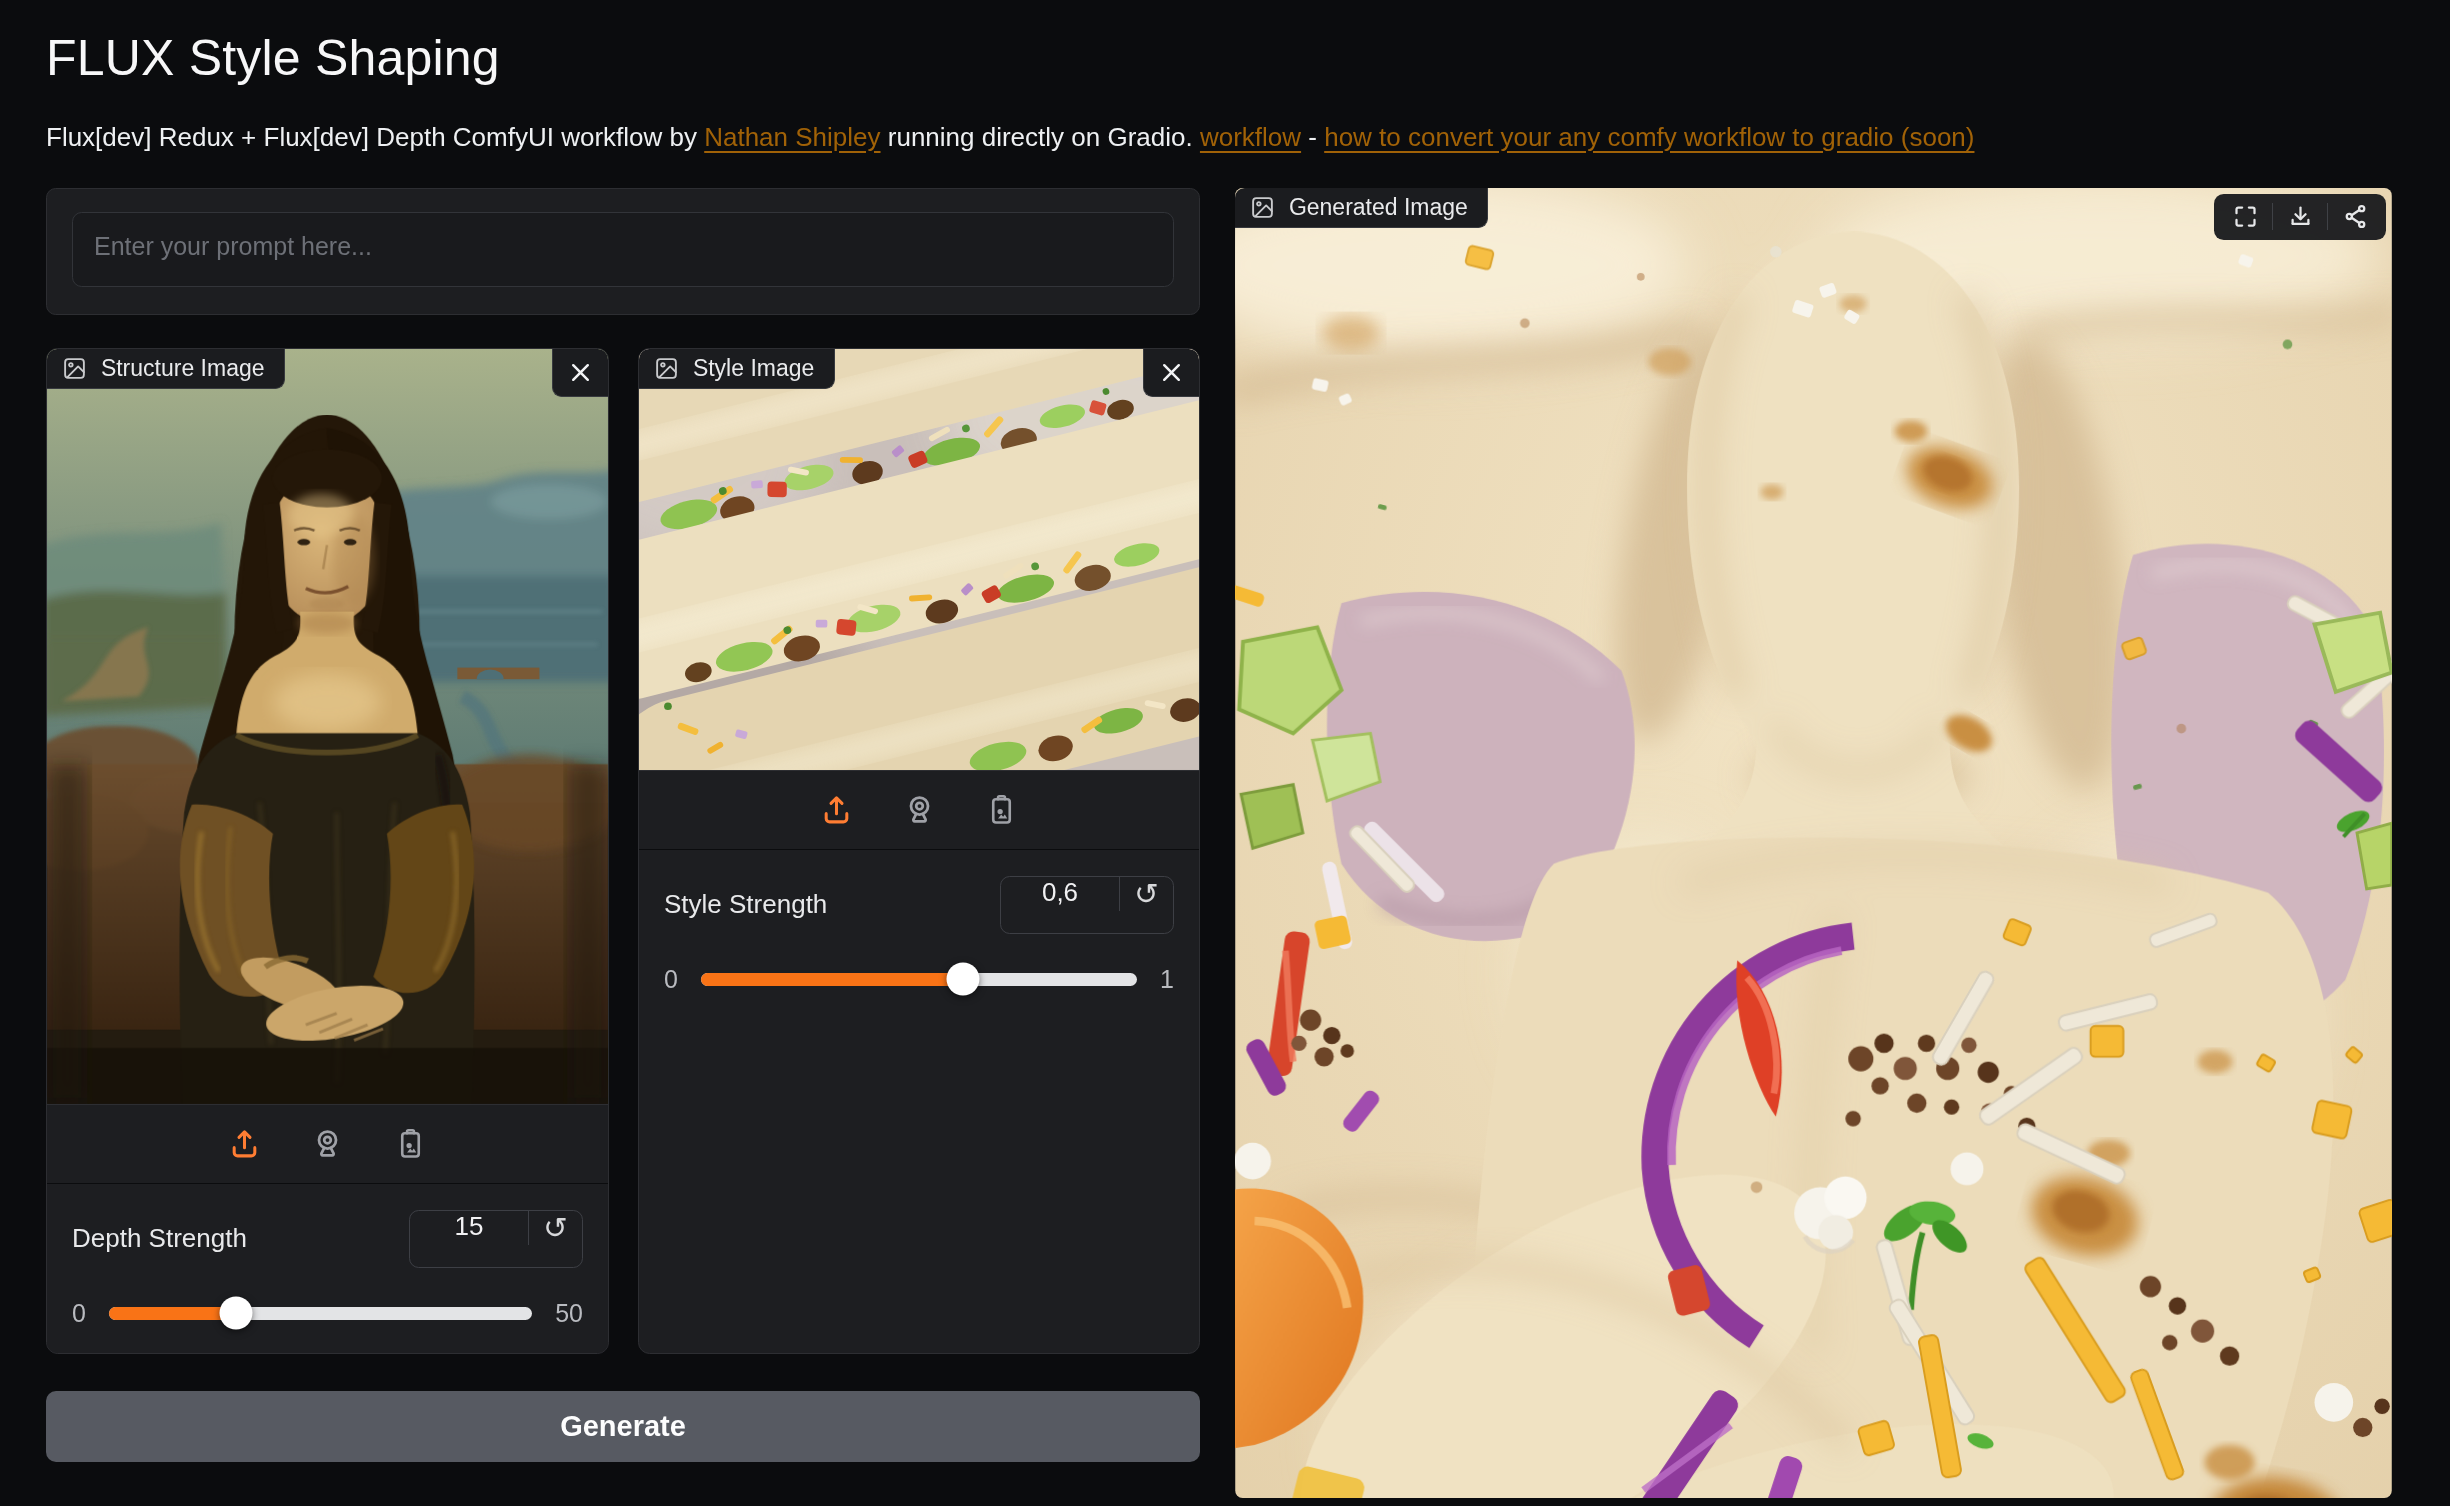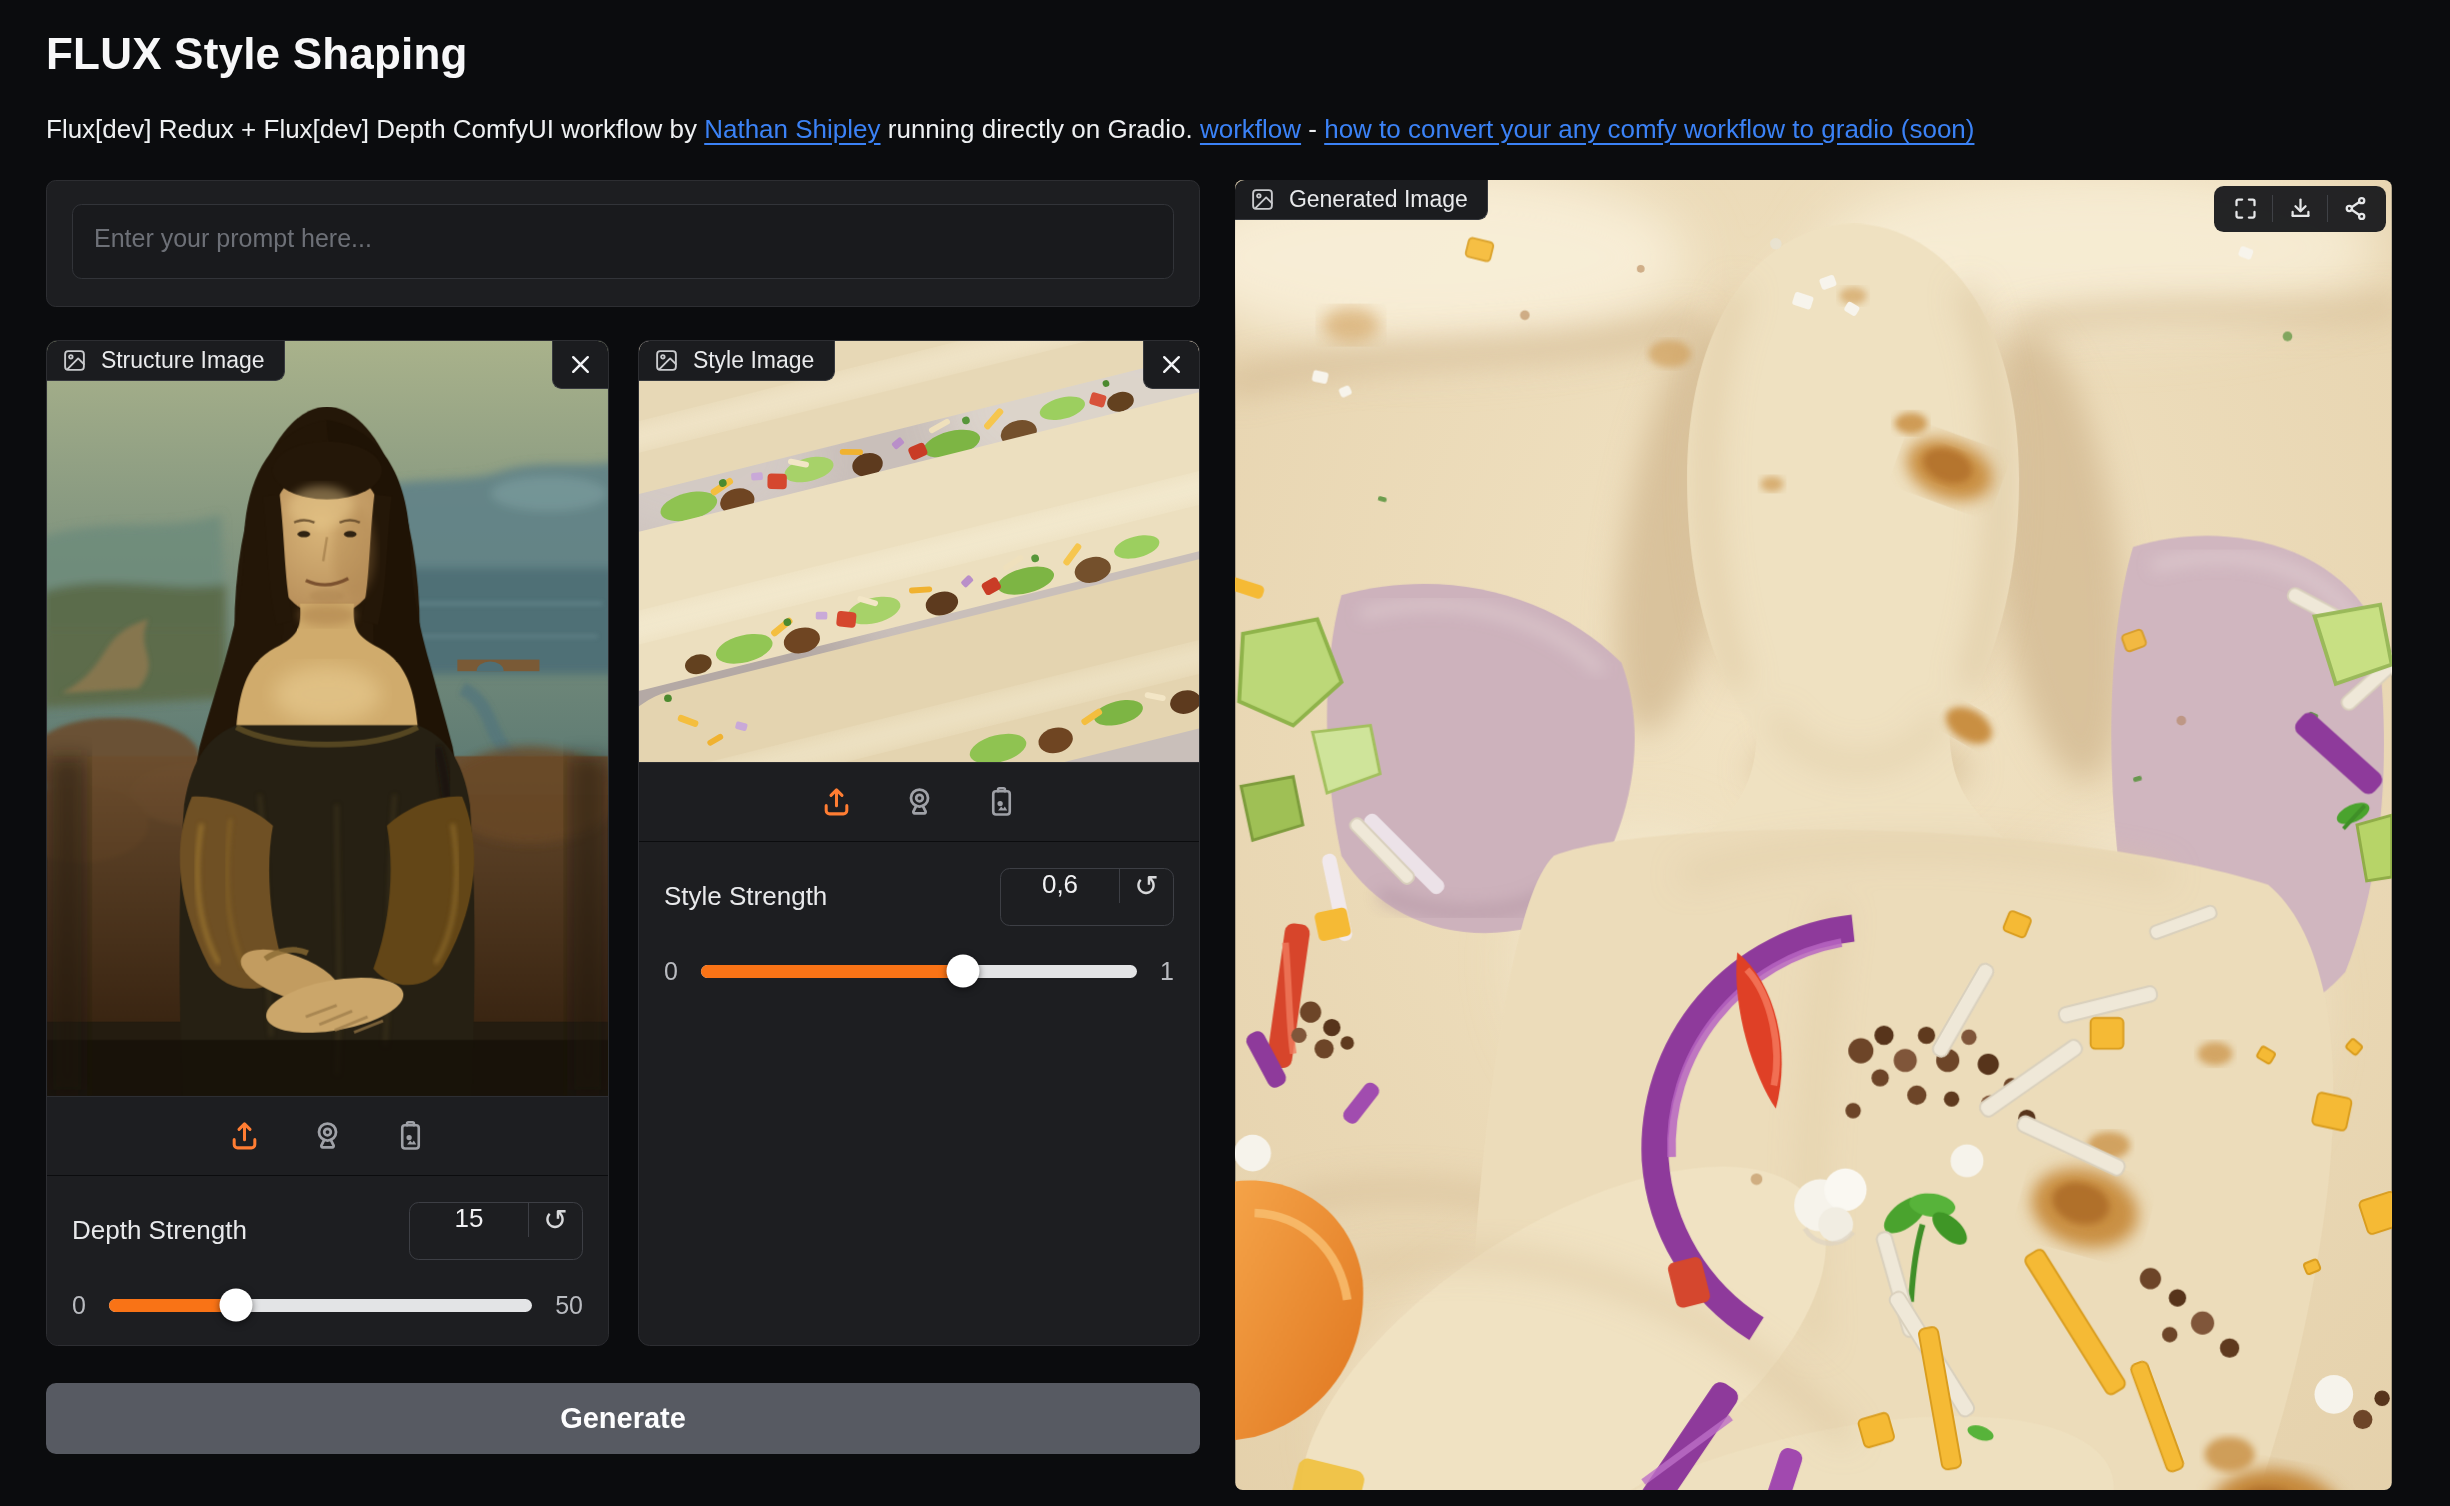--- a/index.html
+++ b/index.html
@@ -3,23 +3,23 @@
 <meta charset="utf-8">
 <style>
   * { box-sizing: border-box; margin: 0; padding: 0; }
   html, body { width: 2450px; height: 1506px; overflow: hidden; }
   body {
     background: #0b0c0e;
     font-family: "Liberation Sans", sans-serif;
     color: #ececee;
   }
   .page { padding: 15.4px 46px 0 46px; }
-  h1.title { font-size: 44px; font-weight: 700; color: #f7f7f8; letter-spacing: 0.2px; margin-top: 13.5px; }
+  h1.title { font-size: 50px; font-weight: 400; color: #f7f7f8; letter-spacing: 0.2px; margin-top: 13.5px; }
   .intro { margin-top: 35px; font-size: 26px; color: #eef0f2; }
-  .intro a { color: #3b82f6; text-decoration: underline; text-underline-offset: 4.8px; cursor: pointer; }
+  .intro a { color: #a16207; text-decoration: underline; text-underline-offset: 4.8px; cursor: pointer; }
   .main { display: flex; gap: 35px; margin-top: 35px; align-items: flex-start; }
   .left-col { width: 1154px; flex: none; }
 
   .panel {
     background: #1d1e21; border: 1px solid #2d2e32; border-radius: 9.7px;
     padding: 23px 25px 27px 25px;
   }
   .panel-label { font-size: 24px; color: #e8e9eb; margin: 1.9px 0 21px 1.9px; }
   .prompt-box {
     width: 100%; height: 75px; background: #191a1d; border: 1px solid #323439;

